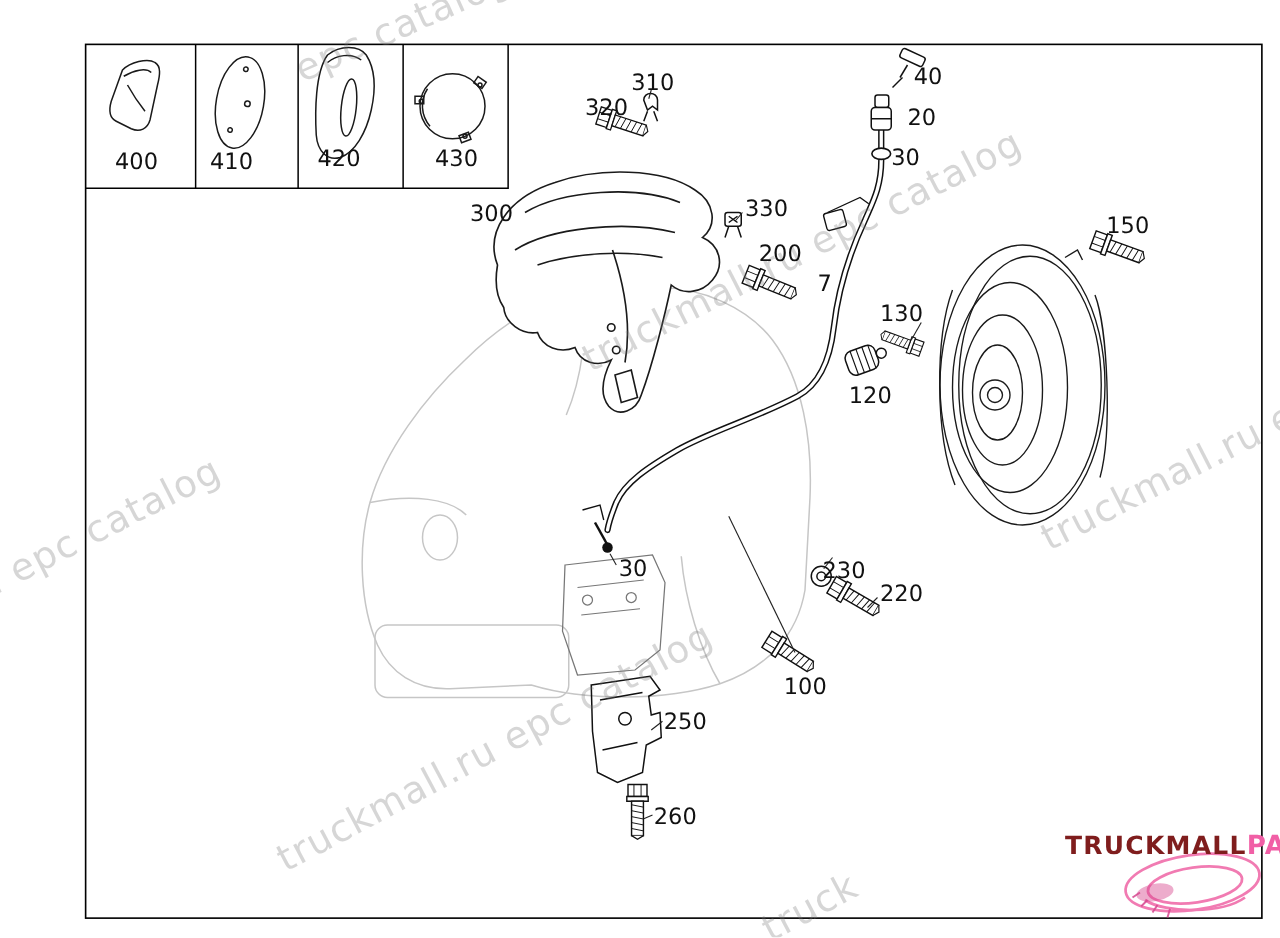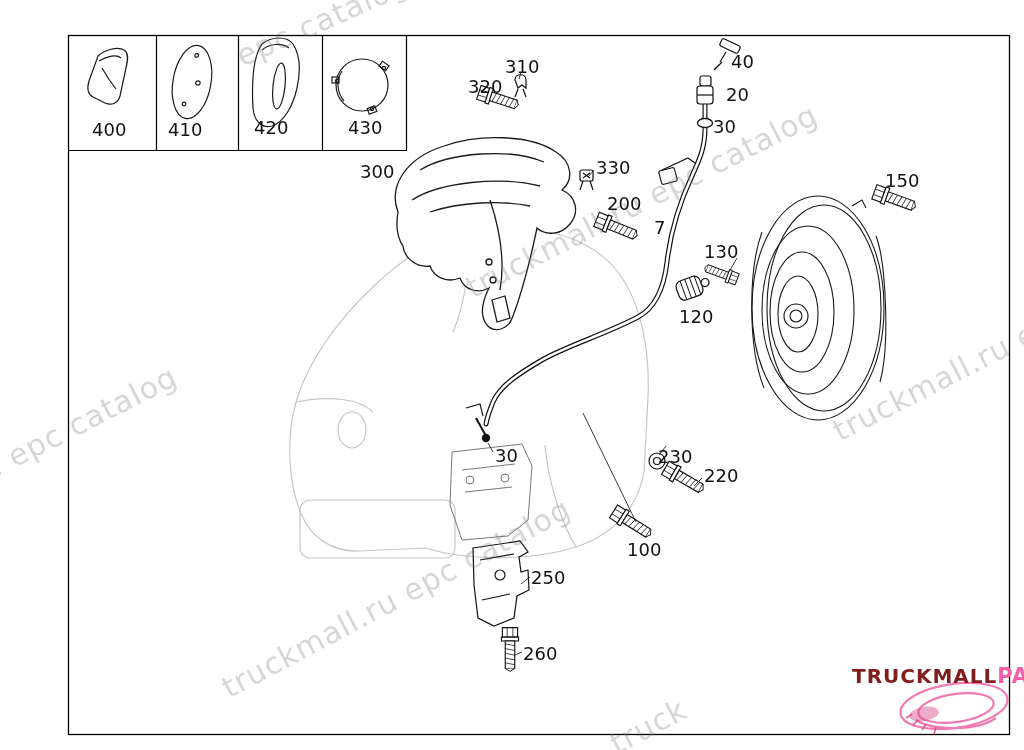--- a/index.html
+++ b/index.html
@@ -191,21 +191,21 @@
   <div class="wm" style="left:468px;top:272px;transform:rotate(-27deg);">truckmall.ru epc catalog</div>
   <div class="wm" style="left:835px;top:415px;transform:rotate(-27deg);">truckmall.ru e</div>
   <div class="wm" style="left:-8px;top:450px;transform:rotate(-27deg);">l epc catalog</div>
   <div class="wm" style="left:224px;top:672px;transform:rotate(-28deg);">truckmall.ru epc catalog</div>
   <div class="wm" style="left:612px;top:728px;transform:rotate(-28deg);">truck</div>
 
   <div class="plabel" style="left:92px;top:121px;">400</div>
   <div class="plabel" style="left:168px;top:121px;text-align:center;">410</div>
   <div class="plabel" style="left:254px;top:119px;">420</div>
   <div class="plabel" style="left:348px;top:119px;">430</div>
-  <div class="plabel" style="left:360px;top:163px;text-align:right;">300</div>
+  <div class="plabel" style="left:376px;top:163px;text-align:right;">300</div>
   <div class="plabel" style="left:505px;top:58px;">310</div>
   <div class="plabel" style="left:468px;top:78px;">320</div>
   <div class="plabel" style="left:596px;top:159px;">330</div>
   <div class="plabel" style="left:607px;top:195px;">200</div>
   <div class="plabel" style="left:731px;top:53px;">40</div>
   <div class="plabel" style="left:726px;top:86px;">20</div>
   <div class="plabel" style="left:713px;top:118px;">30</div>
   <div class="plabel" style="left:654px;top:219px;">7</div>
   <div class="plabel" style="left:885px;top:172px;">150</div>
   <div class="plabel" style="left:704px;top:243px;">130</div>

